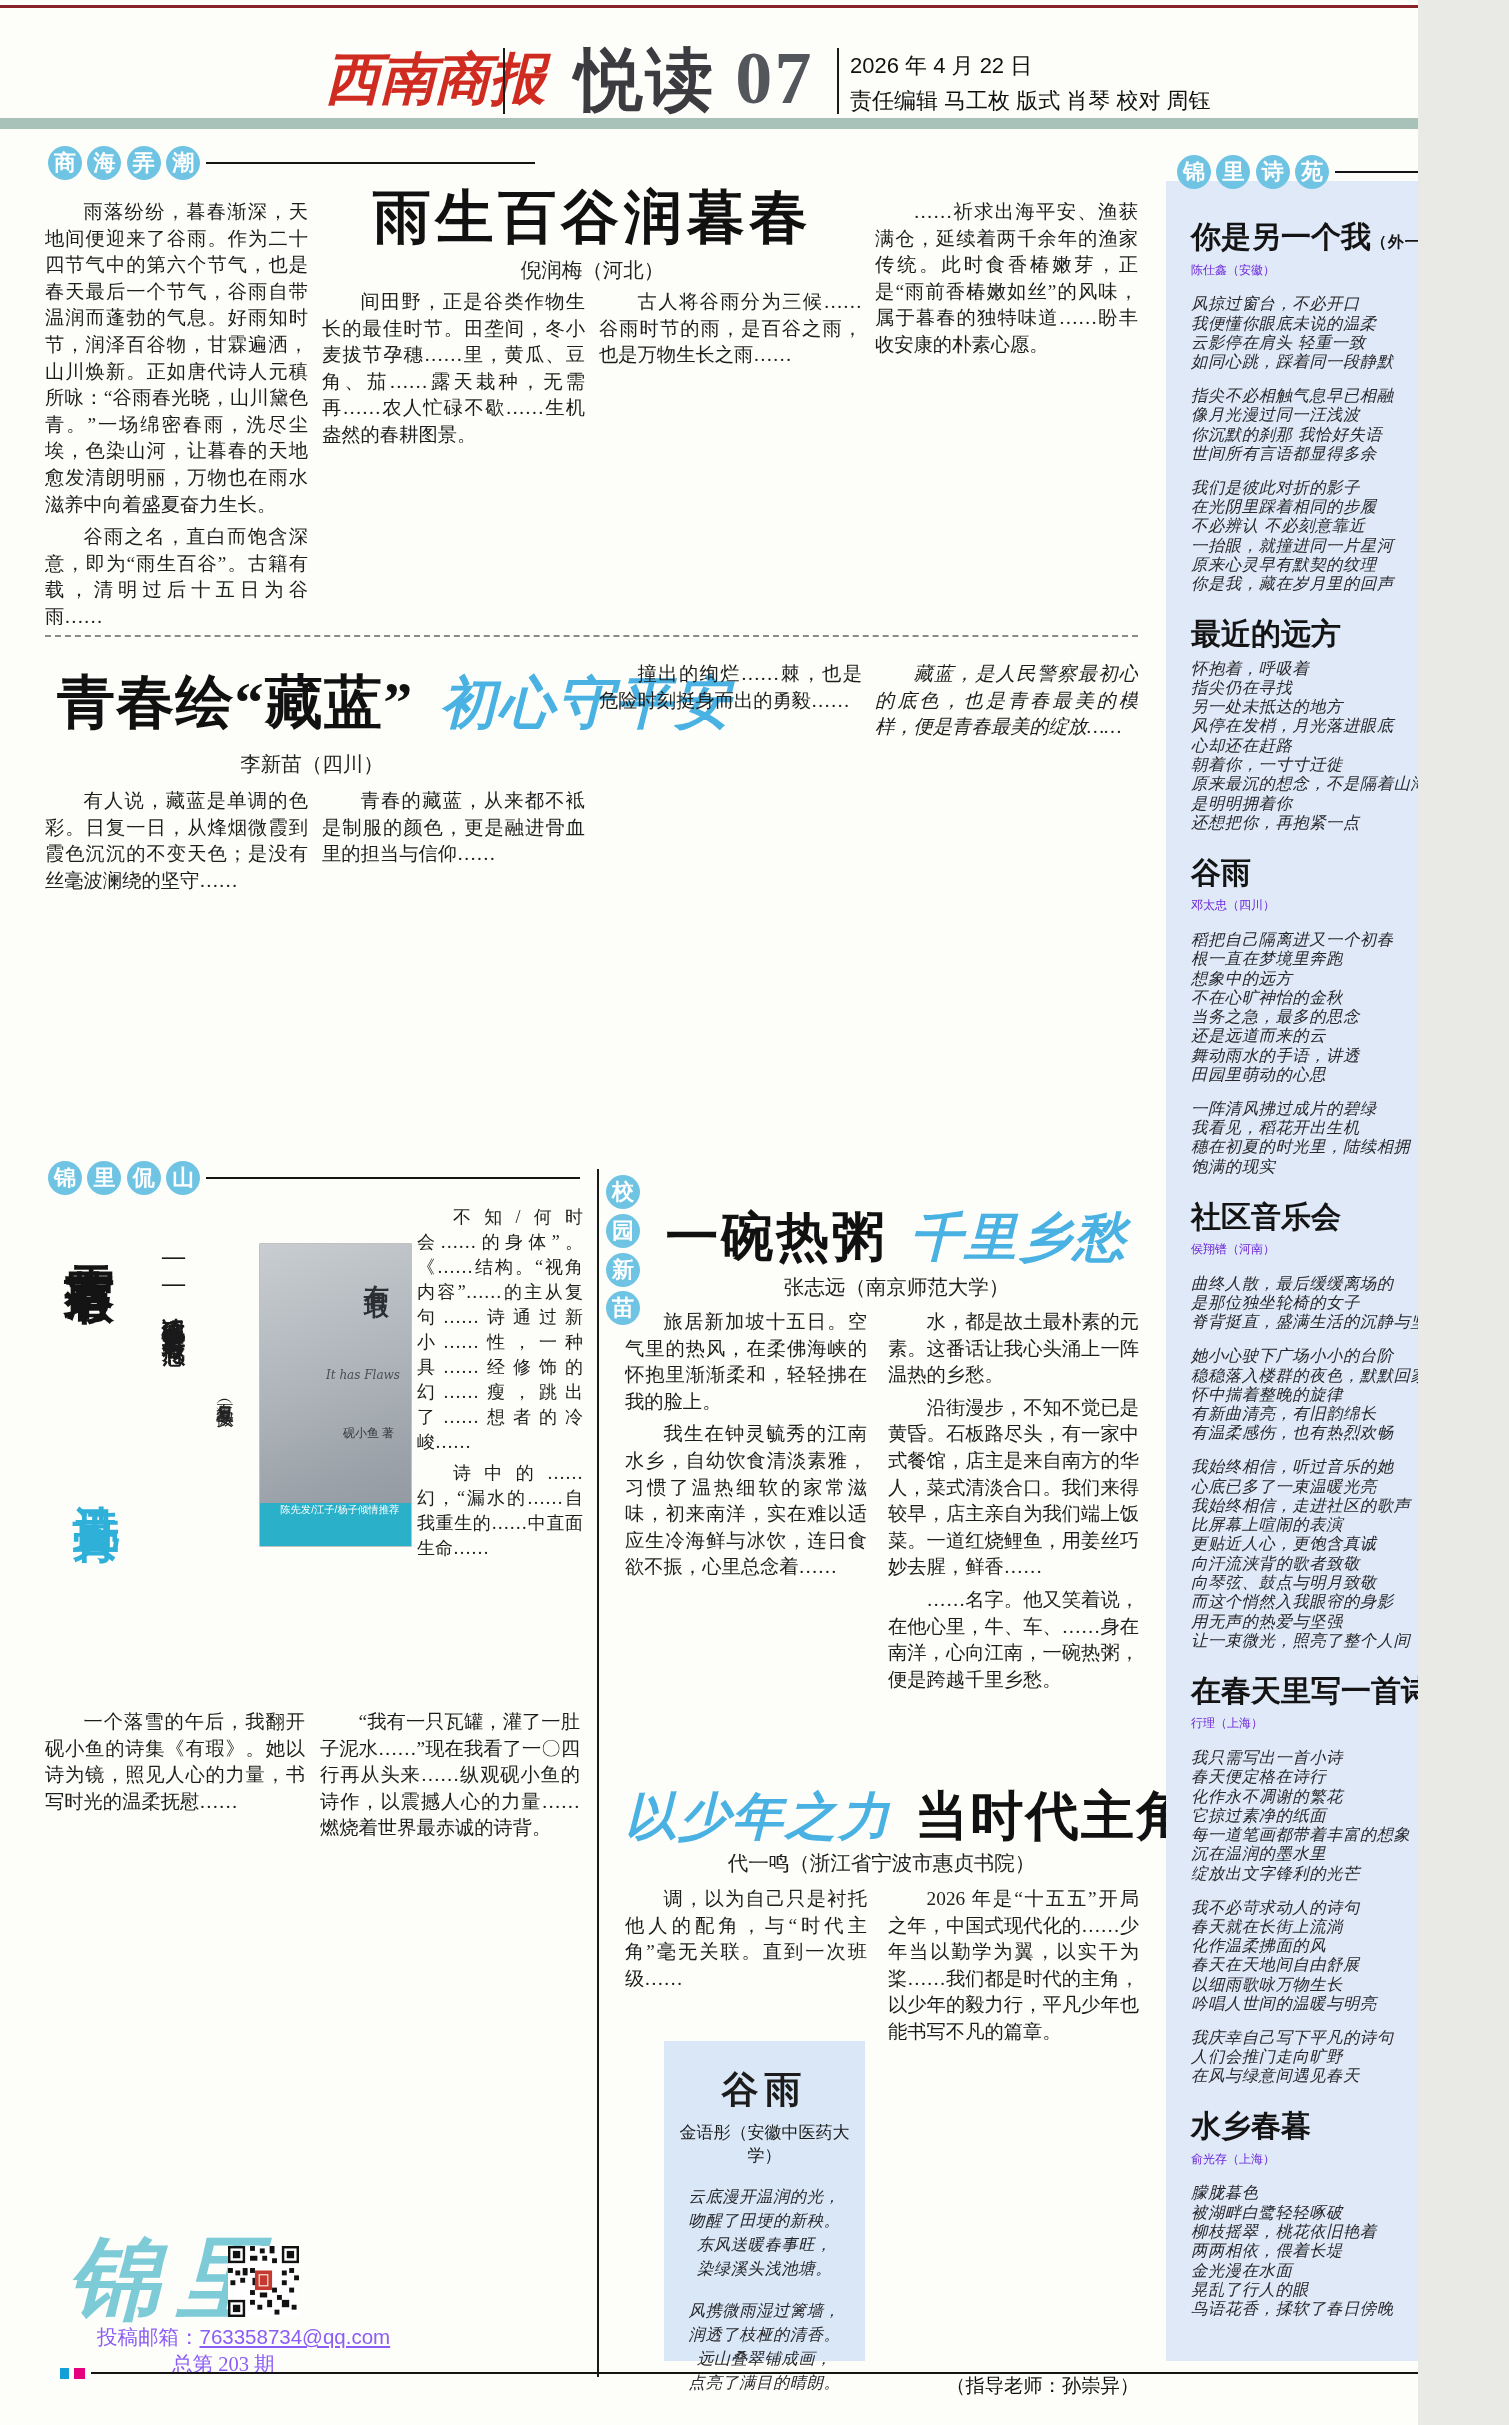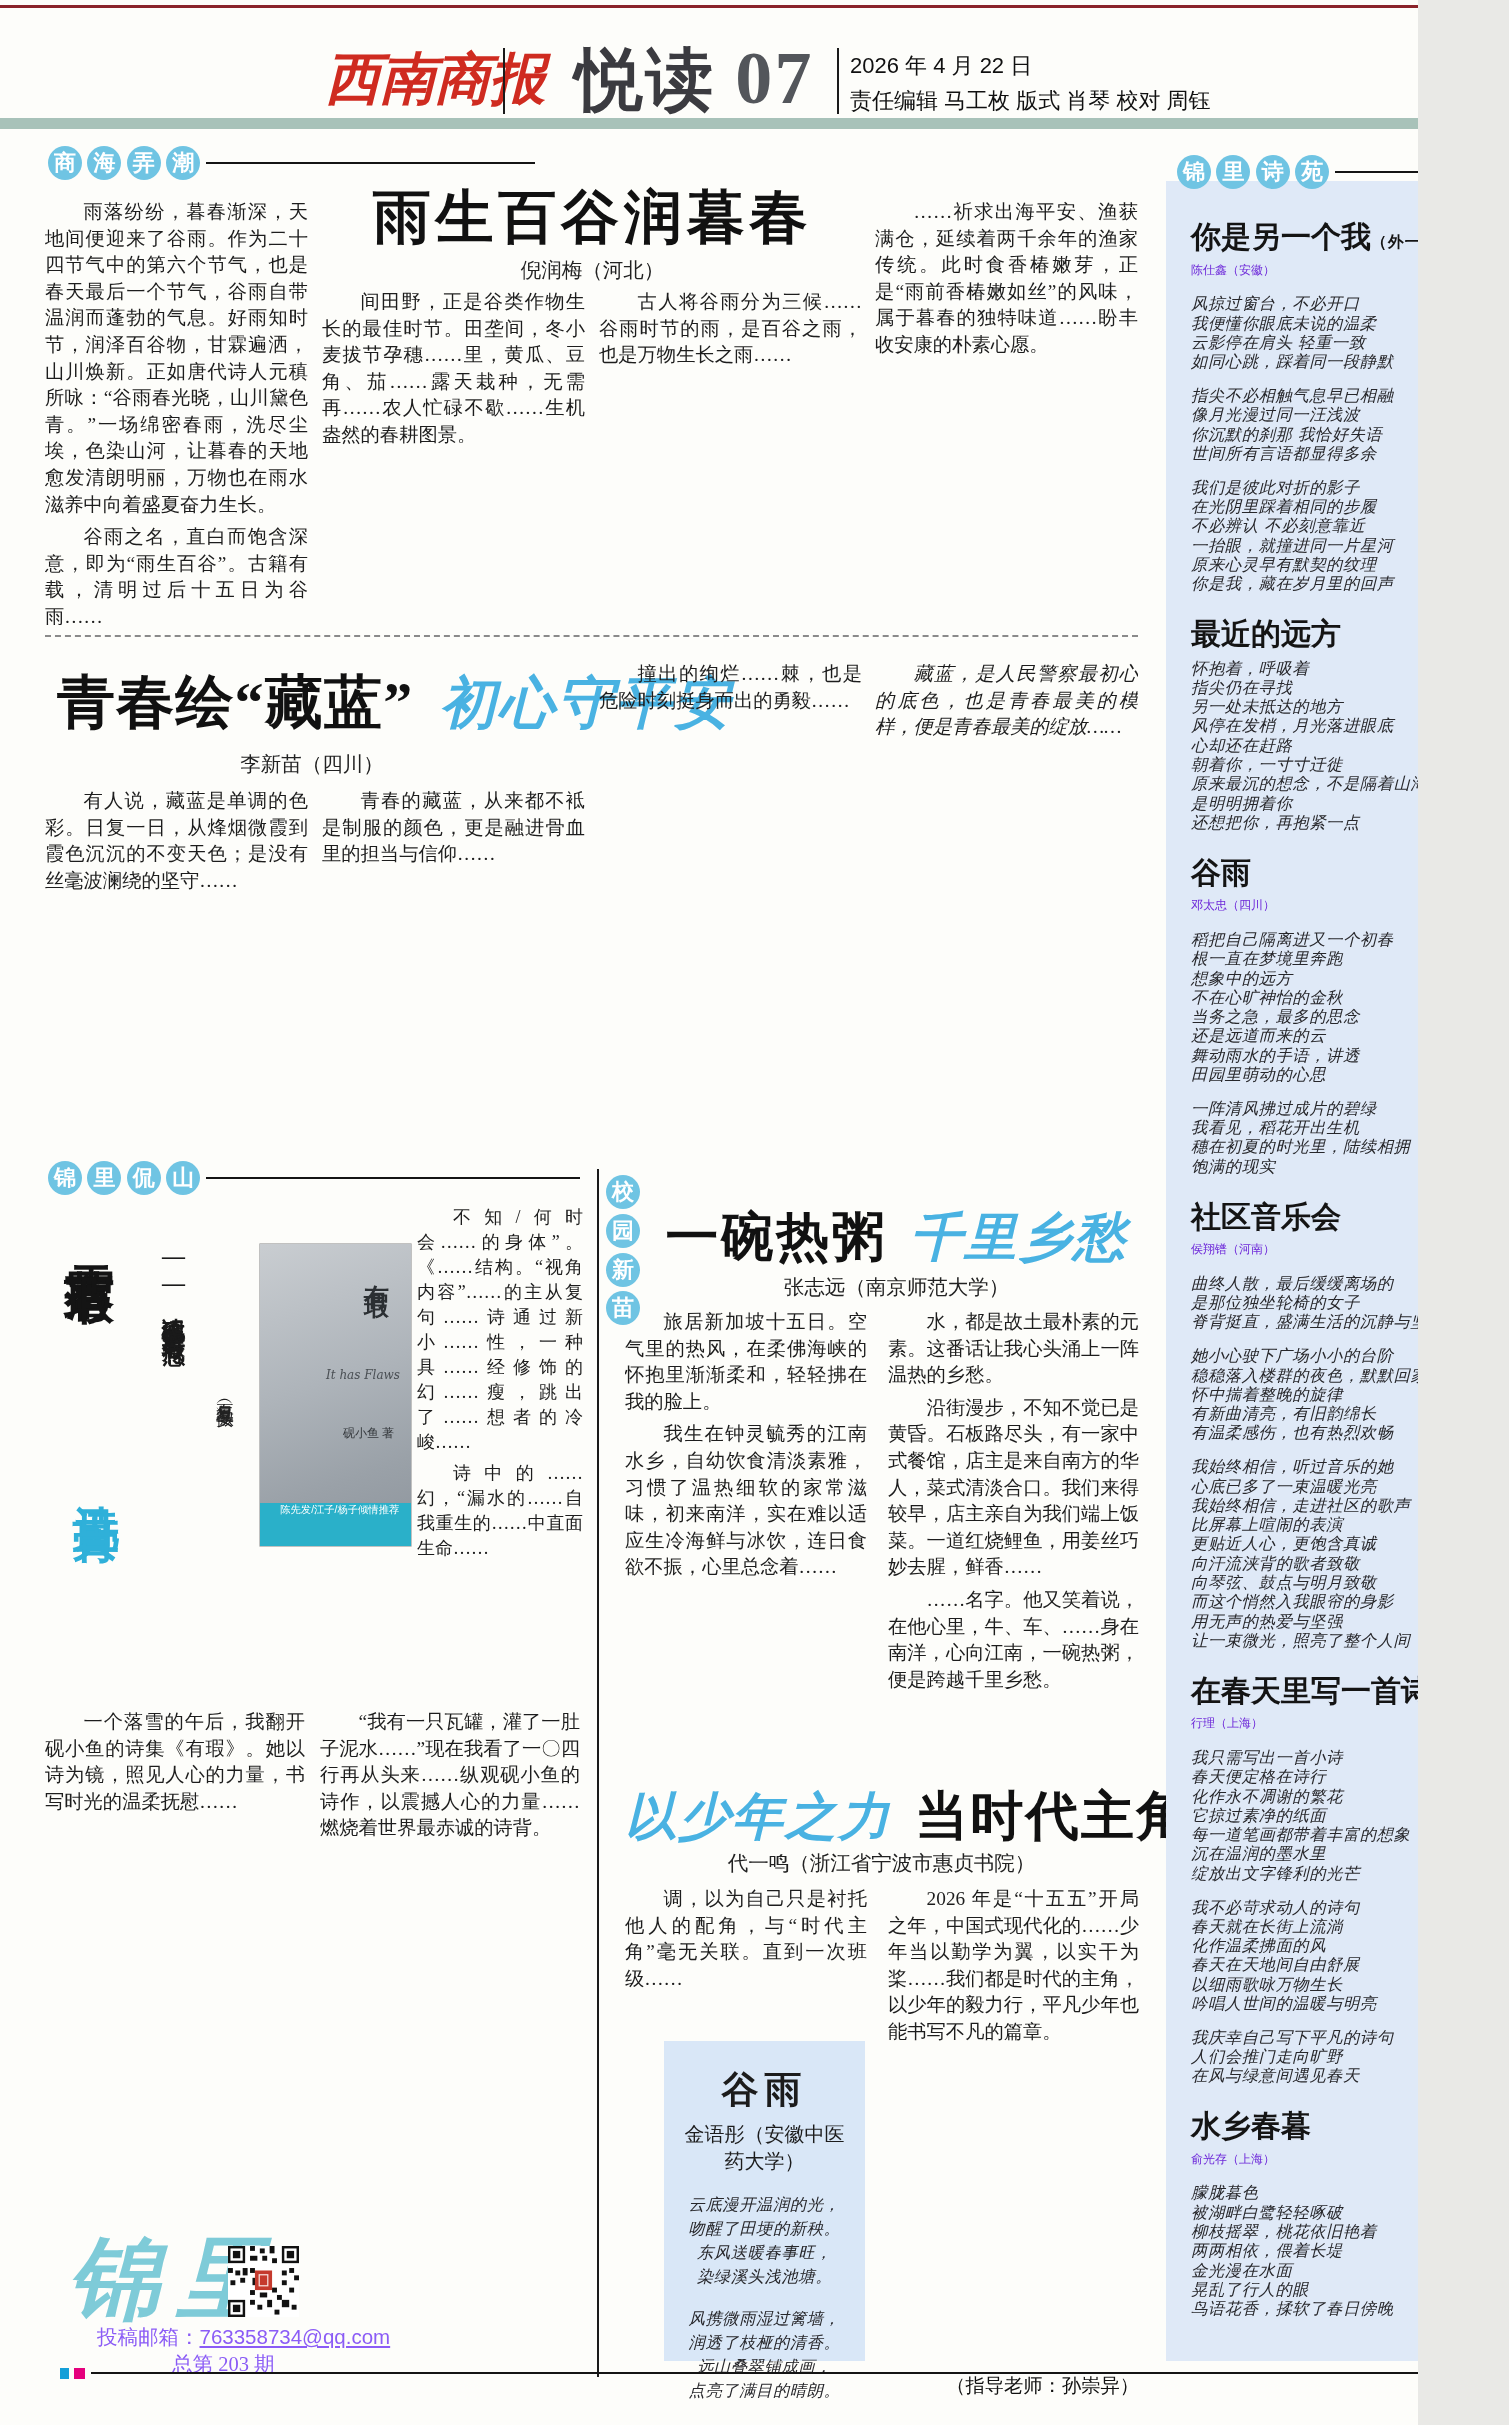--- a/index.html
+++ b/index.html
@@ -52,21 +52,21 @@
   .book .bk-title{writing-mode:vertical-rl;text-orientation:upright;font-size:25px;color:#2b2f33;
         letter-spacing:8.5px;font-weight:bold;}
   .book .bk-en{font-family:"DejaVu Serif",serif;font-style:italic;font-size:12px;color:#4a4f54;}
   .book .bk-author{font-size:12px;color:#33373b;}
   .book .bk-band{position:absolute;left:0;right:0;bottom:0;height:43px;background:#2ab0c9;
         color:#fff;font-family:"Liberation Sans",sans-serif;font-size:10.3px;line-height:14.5px;
         display:flex;flex-direction:row;justify-content:center;padding-left:8.5px;}
   
   .poem-box{background:#d9e7f7;box-sizing:border-box;padding:24px 12px 12px 12px;text-align:center;}
   .poem-box h3{margin:0 0 6px 0;font-size:37px;font-weight:bold;letter-spacing:6px;}
-  .poem-box .pb-author{font-family:"Liberation Sans",sans-serif;font-size:20px;margin-bottom:18px;}
+  .poem-box .pb-author{font-family:"Liberation Sans",sans-serif;font-size:17px;margin-bottom:18px;}
   .poem-box .pline{font-size:16.3px;line-height:24px;white-space:nowrap;}
   .poem-box .stanza{margin-bottom:18px;}
   
   .brand{font-family:"DejaVu Serif",serif;font-weight:bold;font-style:italic;
          font-size:91px;color:#7ecbd8;letter-spacing:18px;white-space:nowrap;}
   .contact{font-family:"Liberation Sans",sans-serif;font-size:20.5px;color:#8b5cf6;}
   .contact .em{text-decoration:underline;}
   .mentor{font-family:"Liberation Sans",sans-serif;font-size:19.3px;color:#111;text-align:right;}
   .sq{position:absolute;}
 </style>

